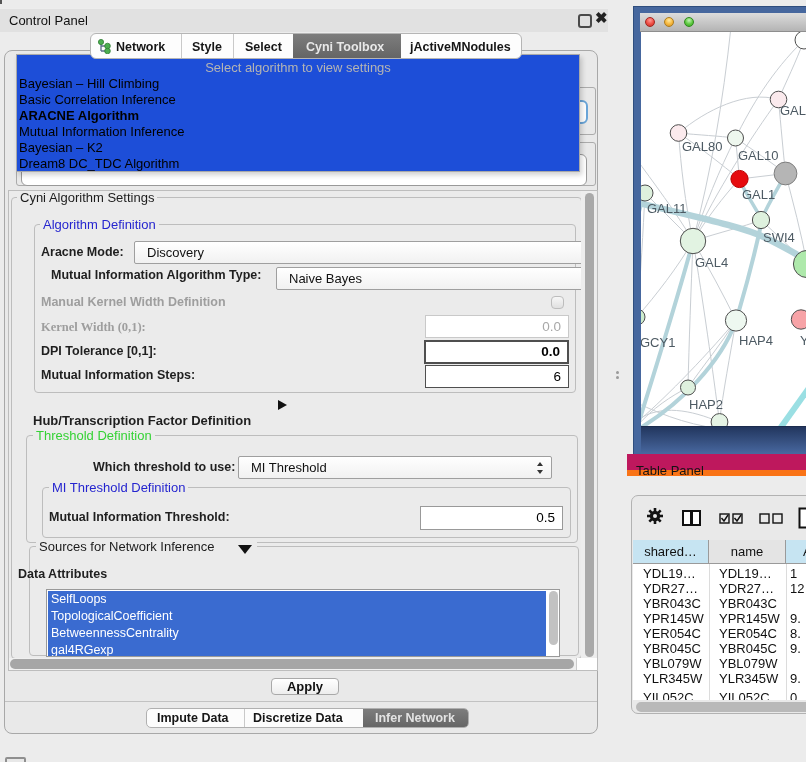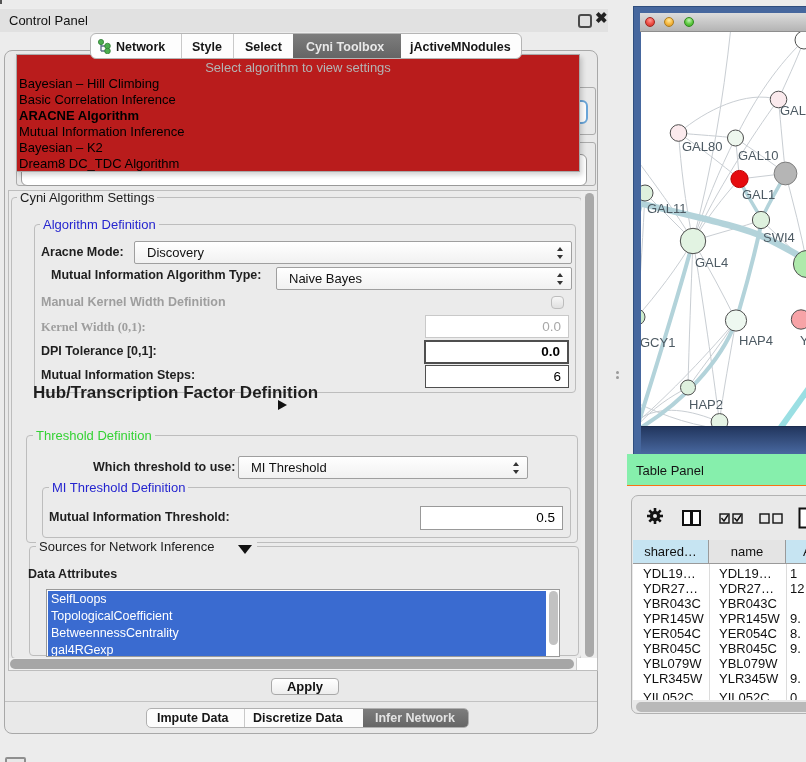--- a/index.html
+++ b/index.html
@@ -3,21 +3,21 @@
 <meta charset="utf-8">
 <style>
 html,body{margin:0;padding:0;}
 body{width:806px;height:762px;overflow:hidden;background:#ececec;font-family:"Liberation Sans",sans-serif;}
 #page{position:relative;width:806px;height:762px;background:#ececec;overflow:hidden;}
 .abs{position:absolute;}
 .lbl{position:absolute;font:bold 12.5px "Liberation Sans",sans-serif;color:#1f1f1f;white-space:nowrap;}
 .dis{color:#9e9e9e;}
 .grp{position:absolute;border:1px solid #bdbdbd;border-radius:4px;}
 .gl{position:absolute;font:13px "Liberation Sans",sans-serif;white-space:nowrap;background:#ebebeb;padding:0 3px;line-height:13px;}
-.combo{position:absolute;background:linear-gradient(#ffffff,#f1f1f1);border:1px solid #9f9f9f;border-radius:2px;font:13px "Liberation Sans",sans-serif;color:#111;}
+.combo{position:absolute;background:linear-gradient(#ffffff,#f1f1f1);border:1px solid #9f9f9f;border-radius:2px;font:13px "Liberation Sans",sans-serif;color:#111;padding-left:24px;}
 .combo .ct{position:absolute;left:12px;top:3px;white-space:nowrap;}
 .carr{position:absolute;right:7px;top:50%;width:7px;height:12px;margin-top:-6px;}
 .carr:before{content:"";position:absolute;left:0;top:0;border-left:3.5px solid transparent;border-right:3.5px solid transparent;border-bottom:4.5px solid #333;}
 .carr:after{content:"";position:absolute;left:0;bottom:0;border-left:3.5px solid transparent;border-right:3.5px solid transparent;border-top:4.5px solid #333;}
 .fld{position:absolute;background:#fff;text-align:right;font:13.5px "Liberation Sans",sans-serif;color:#000;box-sizing:border-box;padding-right:7px;}
 .ditem{position:absolute;left:2px;font:13px "Liberation Sans",sans-serif;color:#000;white-space:nowrap;}
 .tabtxt{font:bold 12.5px "Liberation Sans",sans-serif;color:#161616;position:absolute;white-space:nowrap;}
 </style>
 </head>
 <body>
@@ -29,21 +29,21 @@
 <div class="abs" style="left:578px;top:13.5px;width:10px;height:10px;border:2px solid #4a4a4a;border-radius:3px;"></div>
 <div class="abs" style="left:595px;top:9px;font:bold 15px 'Liberation Sans',sans-serif;color:#222;">✖</div>
 
 <div class="abs" style="left:4px;top:50px;width:594px;height:684px;background:#e9e9e9;border:1px solid #a8a8a8;border-radius:8px;box-sizing:border-box;"></div>
 
 <div class="abs" style="left:20px;top:87px;width:576px;height:48px;border:1px solid #ababab;border-radius:3px;box-sizing:border-box;"></div>
 <div class="abs" style="left:430px;top:100px;width:158px;height:24px;background:#fff;border:2px solid #6aa5d8;border-radius:6px;box-sizing:border-box;"></div>
 <div class="abs" style="left:16px;top:142px;width:580px;height:44px;border:1px solid #ababab;border-radius:3px;box-sizing:border-box;"></div>
 <div class="abs" style="left:21px;top:154px;width:566px;height:32px;background:#fff;border:1px solid #999;border-radius:6px;box-sizing:border-box;"></div>
 
-<div class="abs" id="dropdown" style="left:16px;top:54px;width:564px;height:118px;background:#b91c1c;border:1px solid #a9a9a9;box-sizing:border-box;box-shadow:2px 3px 5px rgba(0,0,0,0.18);">
+<div class="abs" id="dropdown" style="left:16px;top:54px;width:564px;height:118px;background:#1d4ed8;border:1px solid #a9a9a9;box-sizing:border-box;box-shadow:2px 3px 5px rgba(0,0,0,0.18);">
   <div class="abs" style="left:0;top:5px;width:100%;text-align:center;font:13px 'Liberation Sans',sans-serif;color:#b4b4b4;">Select algorithm to view settings</div>
   <div class="ditem" style="top:21px;">Bayesian – Hill Climbing</div>
   <div class="ditem" style="top:37px;">Basic Correlation Inference</div>
   <div class="ditem" style="top:53px;font-weight:bold;">ARACNE Algorithm</div>
   <div class="ditem" style="top:69px;">Mutual Information Inference</div>
   <div class="ditem" style="top:85px;">Bayesian – K2</div>
   <div class="ditem" style="top:101px;">Dream8 DC_TDC Algorithm</div>
 </div>
 
 <div class="abs" style="left:90px;top:33px;width:432px;height:26px;background:#fdfdfd;border:1px solid #b5b5b5;border-radius:6px;box-sizing:border-box;overflow:hidden;">
@@ -83,40 +83,40 @@
     </div>
 <div class="lbl dis" style="left:41px;top:295px;">Manual Kernel Width Definition</div>
 <div class="abs" style="left:551px;top:296px;width:13px;height:13px;background:linear-gradient(#f7f7f7,#e0e0e0);border:1px solid #bdbdbd;border-radius:4px;box-sizing:border-box;"></div>
 <div class="lbl dis" style="left:41px;top:320px;font-family:Liberation Serif, serif;">Kernel Width (0,1):</div>
 <div class="fld" style="left:425px;top:315px;width:144px;height:23px;border:1px solid #c9c9c9;color:#a8a8a8;line-height:21px;">0.0</div>
 <div class="lbl" style="left:41px;top:344px;">DPI Tolerance [0,1]:</div>
 <div class="fld" style="left:424px;top:340px;width:145px;height:24px;border:2px solid #4f4f4f;line-height:20px;font-weight:bold;">0.0</div>
 <div class="lbl" style="left:41px;top:368px;">Mutual Information Steps:</div>
 <div class="fld" style="left:425px;top:365px;width:144px;height:23px;border:1px solid #4f4f4f;line-height:21px;">6</div>
 
-<div class="lbl" style="left:33px;top:383px;font-size:17px;">Hub/Transcription Factor Definition</div>
+<div class="lbl" style="left:33px;top:413px;font-size:13px;">Hub/Transcription Factor Definition</div>
 <div class="abs" style="left:278px;top:400px;width:0;height:0;border-top:5.5px solid transparent;border-bottom:5.5px solid transparent;border-left:9px solid #111;"></div>
 
 <div class="grp" style="left:26px;top:435px;width:550px;height:106px;"></div>
 <div class="gl" style="left:33px;top:429px;color:#35d235;">Threshold Definition</div>
 <div class="lbl" style="left:93px;top:460px;">Which threshold to use:</div>
 <div class="combo" style="left:238px;top:456px;width:288px;height:21px;">
       <span class="ct">MI Threshold</span>
       <span class="carr"></span>
     </div>
 
 <div class="grp" style="left:42px;top:487px;width:527px;height:49px;"></div>
 <div class="gl" style="left:49px;top:481px;color:#2525cf;">MI Threshold Definition</div>
 <div class="lbl" style="left:49px;top:510px;">Mutual Information Threshold:</div>
 <div class="fld" style="left:420px;top:506px;width:143px;height:24px;border:1px solid #999;line-height:22px;">0.5</div>
 
 <div class="grp" style="left:29px;top:546px;width:548px;height:108px;"></div>
 <div class="gl" style="left:36px;top:540px;color:#1c1c1c;width:215px;">Sources for Network Inference</div>
 <div class="abs" style="left:238px;top:545px;width:0;height:0;border-left:7px solid transparent;border-right:7px solid transparent;border-top:9px solid #111;"></div>
-<div class="lbl" style="left:28px;top:567px;">Data Attributes</div>
+<div class="lbl" style="left:18px;top:567px;">Data Attributes</div>
 <div class="abs" style="left:46px;top:589px;width:514px;height:68px;background:#fff;border:1px solid #999;box-sizing:border-box;overflow:hidden;">
   <div class="abs" style="left:1px;top:1px;width:498px;height:68px;background:#3a6bd0;"></div>
   <div class="abs" style="left:4px;top:2px;font:12.5px 'Liberation Sans',sans-serif;color:#fff;">SelfLoops</div>
   <div class="abs" style="left:4px;top:19px;font:12.5px 'Liberation Sans',sans-serif;color:#fff;">TopologicalCoefficient</div>
   <div class="abs" style="left:4px;top:36px;font:12.5px 'Liberation Sans',sans-serif;color:#fff;">BetweennessCentrality</div>
   <div class="abs" style="left:4px;top:53px;font:12.5px 'Liberation Sans',sans-serif;color:#fff;">gal4RGexp</div>
   <div class="abs" style="left:502px;top:1px;width:9px;height:54px;background:#c2c2c2;border-radius:5px;"></div>
 </div>
 
 <div class="abs" style="left:581px;top:191px;width:15px;height:467px;background:#ededed;"></div>
@@ -219,21 +219,21 @@
         <text x="-1" y="314.5">GCY1</text>
         <text x="98" y="313">HAP4</text>
         <text x="159" y="313">Y</text>
         <text x="48" y="376.5">HAP2</text>
       </g>
     </svg>
   </div>
   <div class="abs" style="left:7px;top:419px;width:166px;height:29px;background:linear-gradient(#22365e,#4a6aa2);border-top:1px solid #1b2c4e;box-sizing:border-box;"></div>
 </div>
 
-<div class="abs" style="left:627px;top:454px;width:179px;height:32px;background:#86efac;border-bottom:1px solid #f97316;box-sizing:border-box;">
+<div class="abs" style="left:627px;top:454px;width:179px;height:22px;background:#be185d;border-bottom:6px solid #f97316;box-sizing:border-box;">
   <div class="abs" style="left:9px;top:9px;font:13px 'Liberation Sans',sans-serif;color:#141414;">Table Panel</div>
 </div>
 <div class="abs" style="left:631px;top:495px;width:181px;height:219px;background:#e9e9e9;border:1px solid #b2b2b2;border-radius:7px 0 0 7px;box-sizing:border-box;overflow:hidden;">
 
   <svg class="abs" style="left:14px;top:11px;" width="18" height="18" viewBox="0 0 18 18">
     <g fill="#141414">
       <circle cx="9" cy="9" r="5.2"></circle>
       <g stroke="#141414" stroke-width="2.6">
         <line x1="9" y1="1" x2="9" y2="17"></line>
         <line x1="1" y1="9" x2="17" y2="9"></line>

